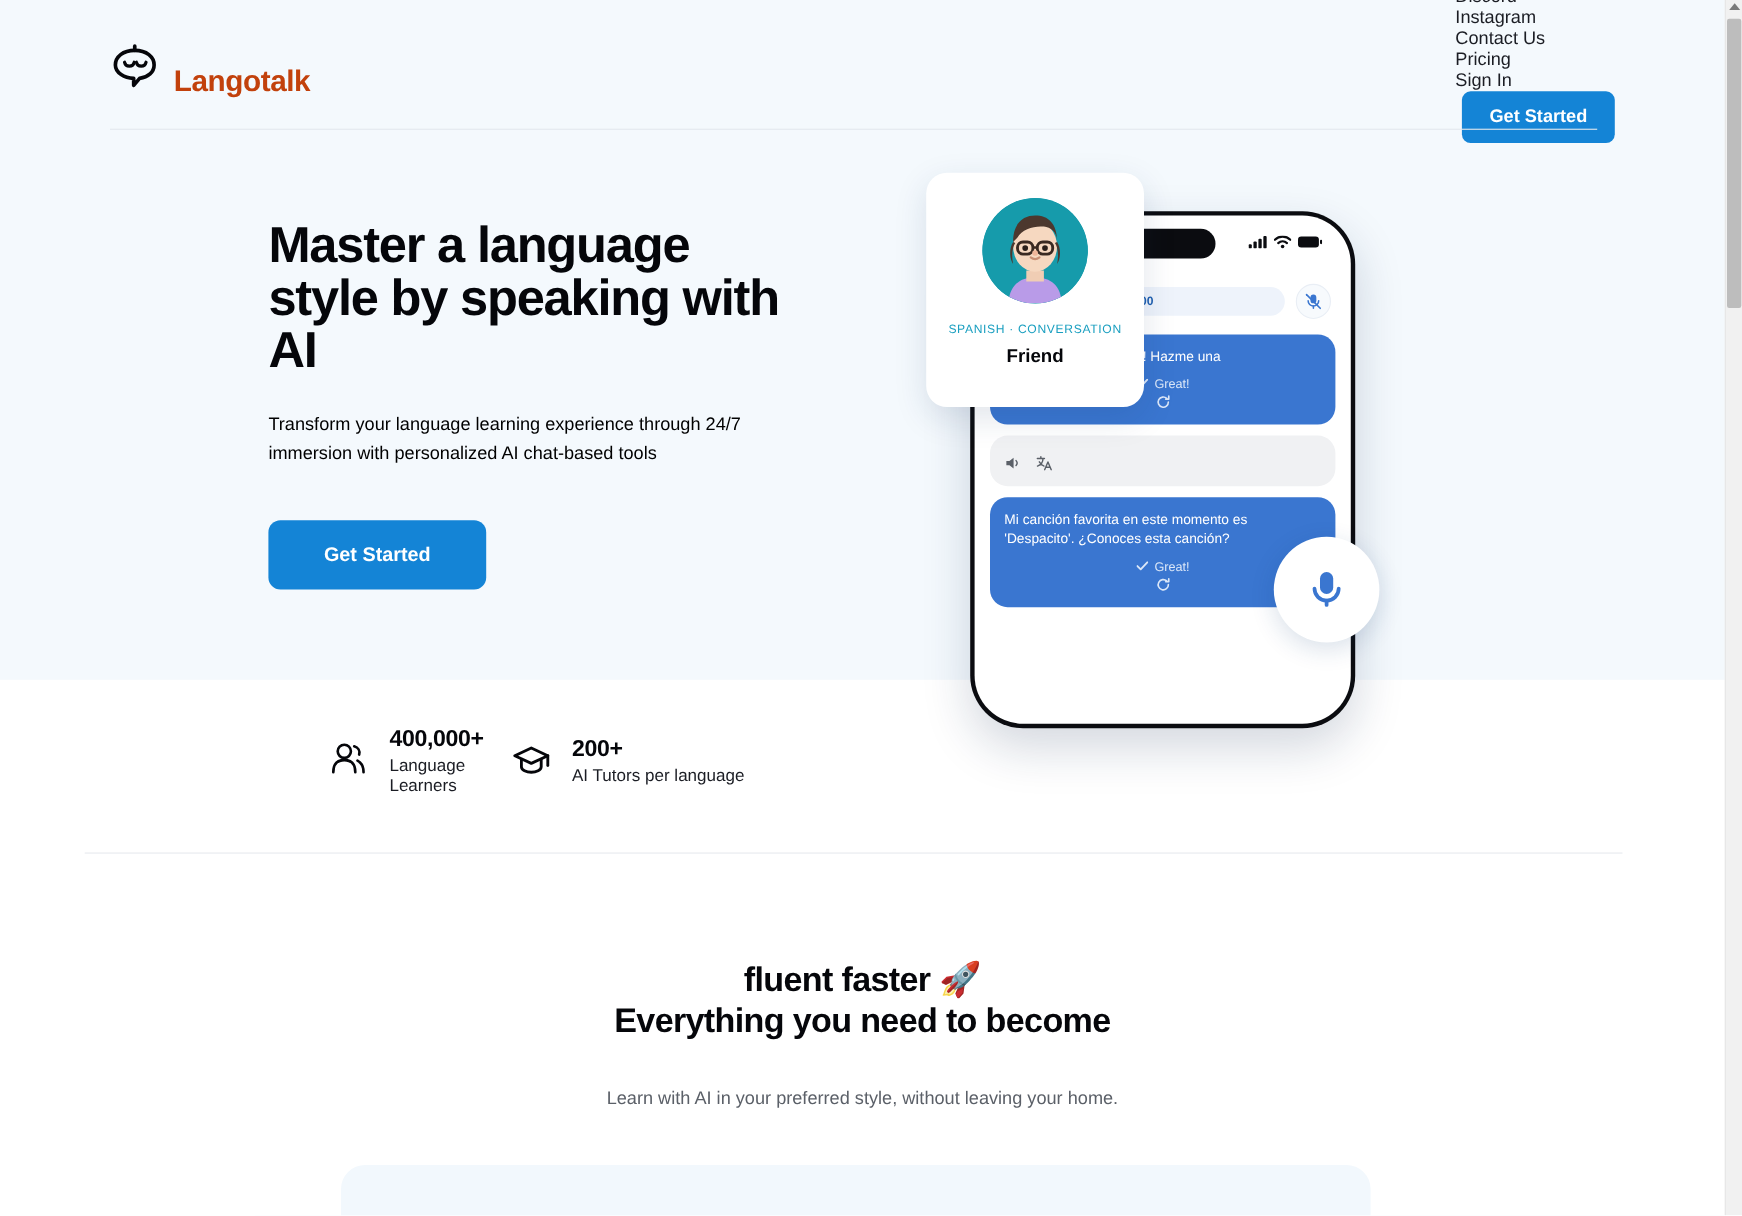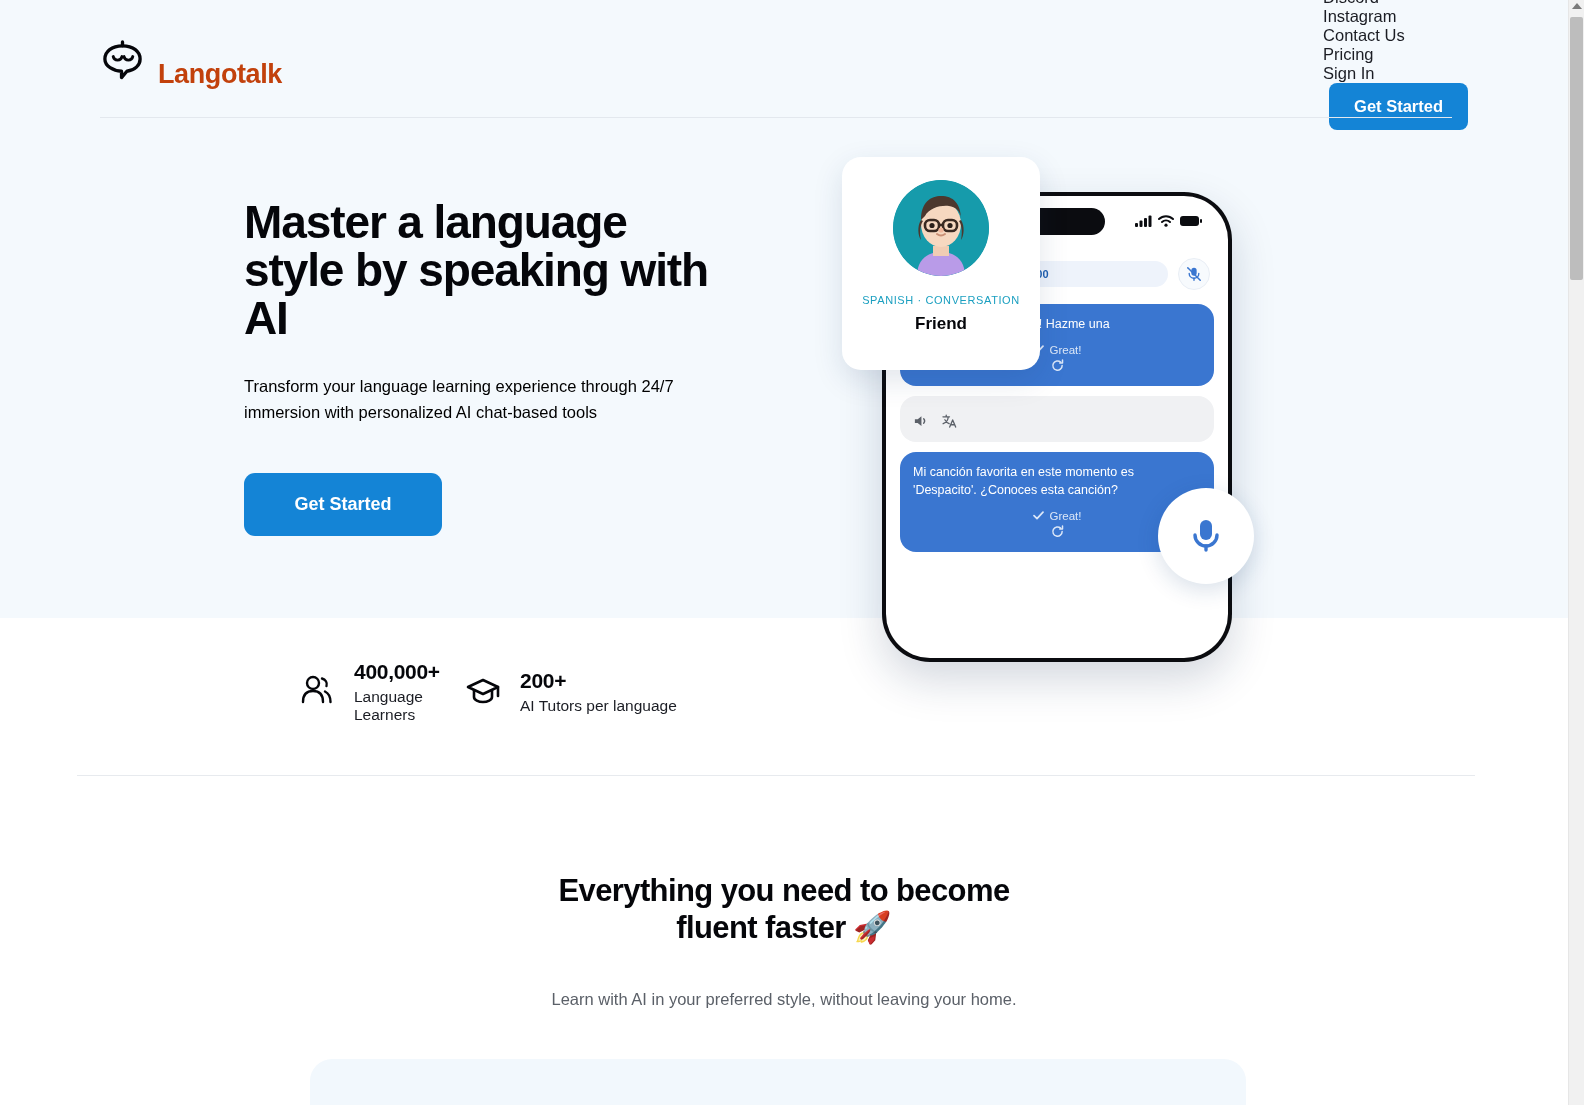--- a/index.html
+++ b/index.html
@@ -427,25 +427,25 @@
       <div>
         <div class="stat-num">200+</div>
         <div class="stat-label">AI Tutors per language</div>
       </div>
     </div>
   </div>
   <div class="stats-rule"></div>
 
   <div class="features-head">
     <div class="features-title">
-      <div>Everything you need to become</div>
       <div>
         <span>fluent faster</span>
         <span>🚀</span>
       </div>
+      <div>Everything you need to become</div>
     </div>
     <div class="features-sub">Learn with AI in your preferred style, without leaving your home.</div>
   </div>
   <div class="feature-card"></div>
 
   <div class="scrollbar">
     <div class="scroll-up"></div>
     <div class="scroll-thumb"></div>
   </div>
 

